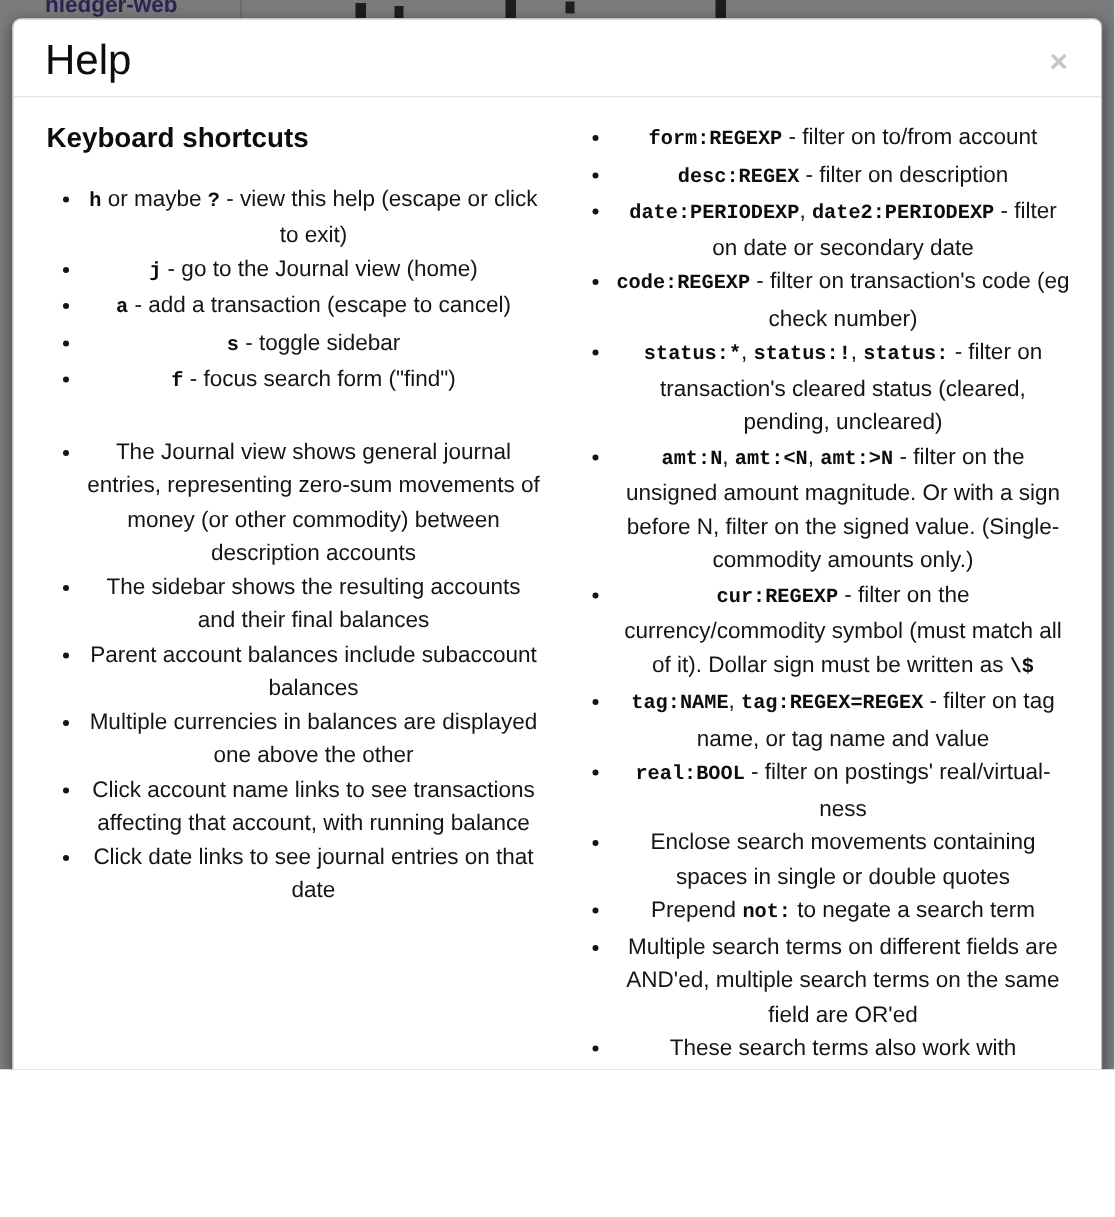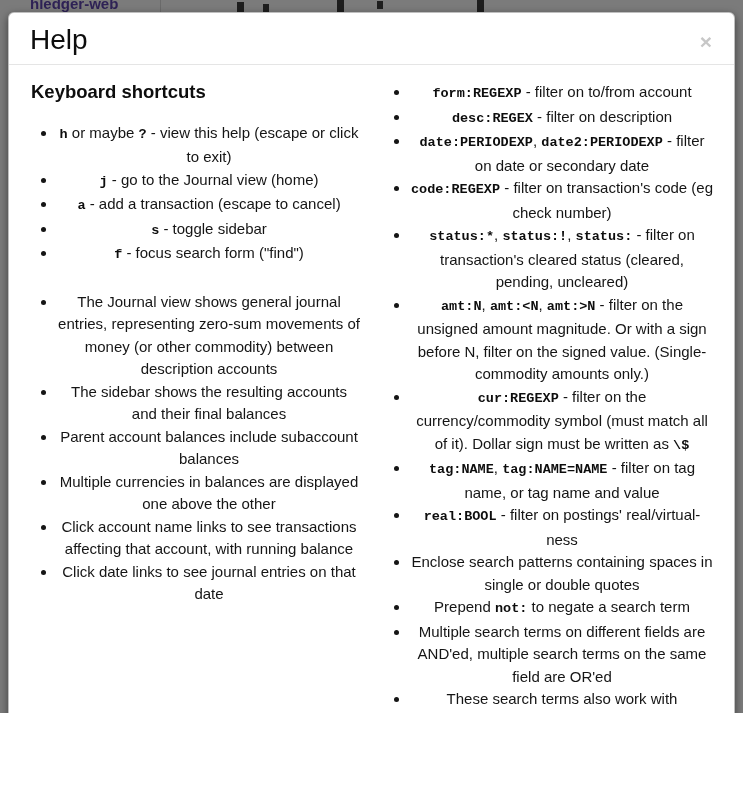--- a/index.html
+++ b/index.html
@@ -151,23 +151,23 @@
       <div class="col">
           <div class="section">
             <ul class="help-list">
               <li><code>form:REGEXP</code> - filter on to/from account</li>
               <li><code>desc:REGEX</code> - filter on description</li>
               <li><code>date:PERIODEXP</code>, <code>date2:PERIODEXP</code> - filter on date or secondary date</li>
               <li><code>code:REGEXP</code> - filter on transaction's code (eg check number)</li>
               <li><code>status:*</code>, <code>status:!</code>, <code>status:</code> - filter on transaction's cleared status (cleared, pending, uncleared)</li>
               <li><code>amt:N</code>, <code>amt:&lt;N</code>, <code>amt:&gt;N</code> - filter on the unsigned amount magnitude. Or with a sign before N, filter on the signed value. (Single-commodity amounts only.)</li>
               <li><code>cur:REGEXP</code> - filter on the currency/commodity symbol (must match all of it). Dollar sign must be written as <code>\$</code></li>
-              <li><code>tag:NAME</code>, <code>tag:NAME=NAME</code> - filter on tag name, or tag name and value</li>
+              <li><code>tag:NAME</code>, <code>tag:REGEX=REGEX</code> - filter on tag name, or tag name and value</li>
               <li><code>real:BOOL</code> - filter on postings' real/virtual-ness</li>
-              <li>Enclose search patterns containing spaces in single or double quotes</li>
+              <li>Enclose search movements containing spaces in single or double quotes</li>
               <li>Prepend <code>not:</code> to negate a search term</li>
               <li>Multiple search terms on different fields are AND'ed, multiple search terms on the same field are OR'ed</li>
               <li>These search terms also work with command-line hledger</li>
             </ul>
           </div>
         </div>
     </div>
   </div>
 
 </div>

